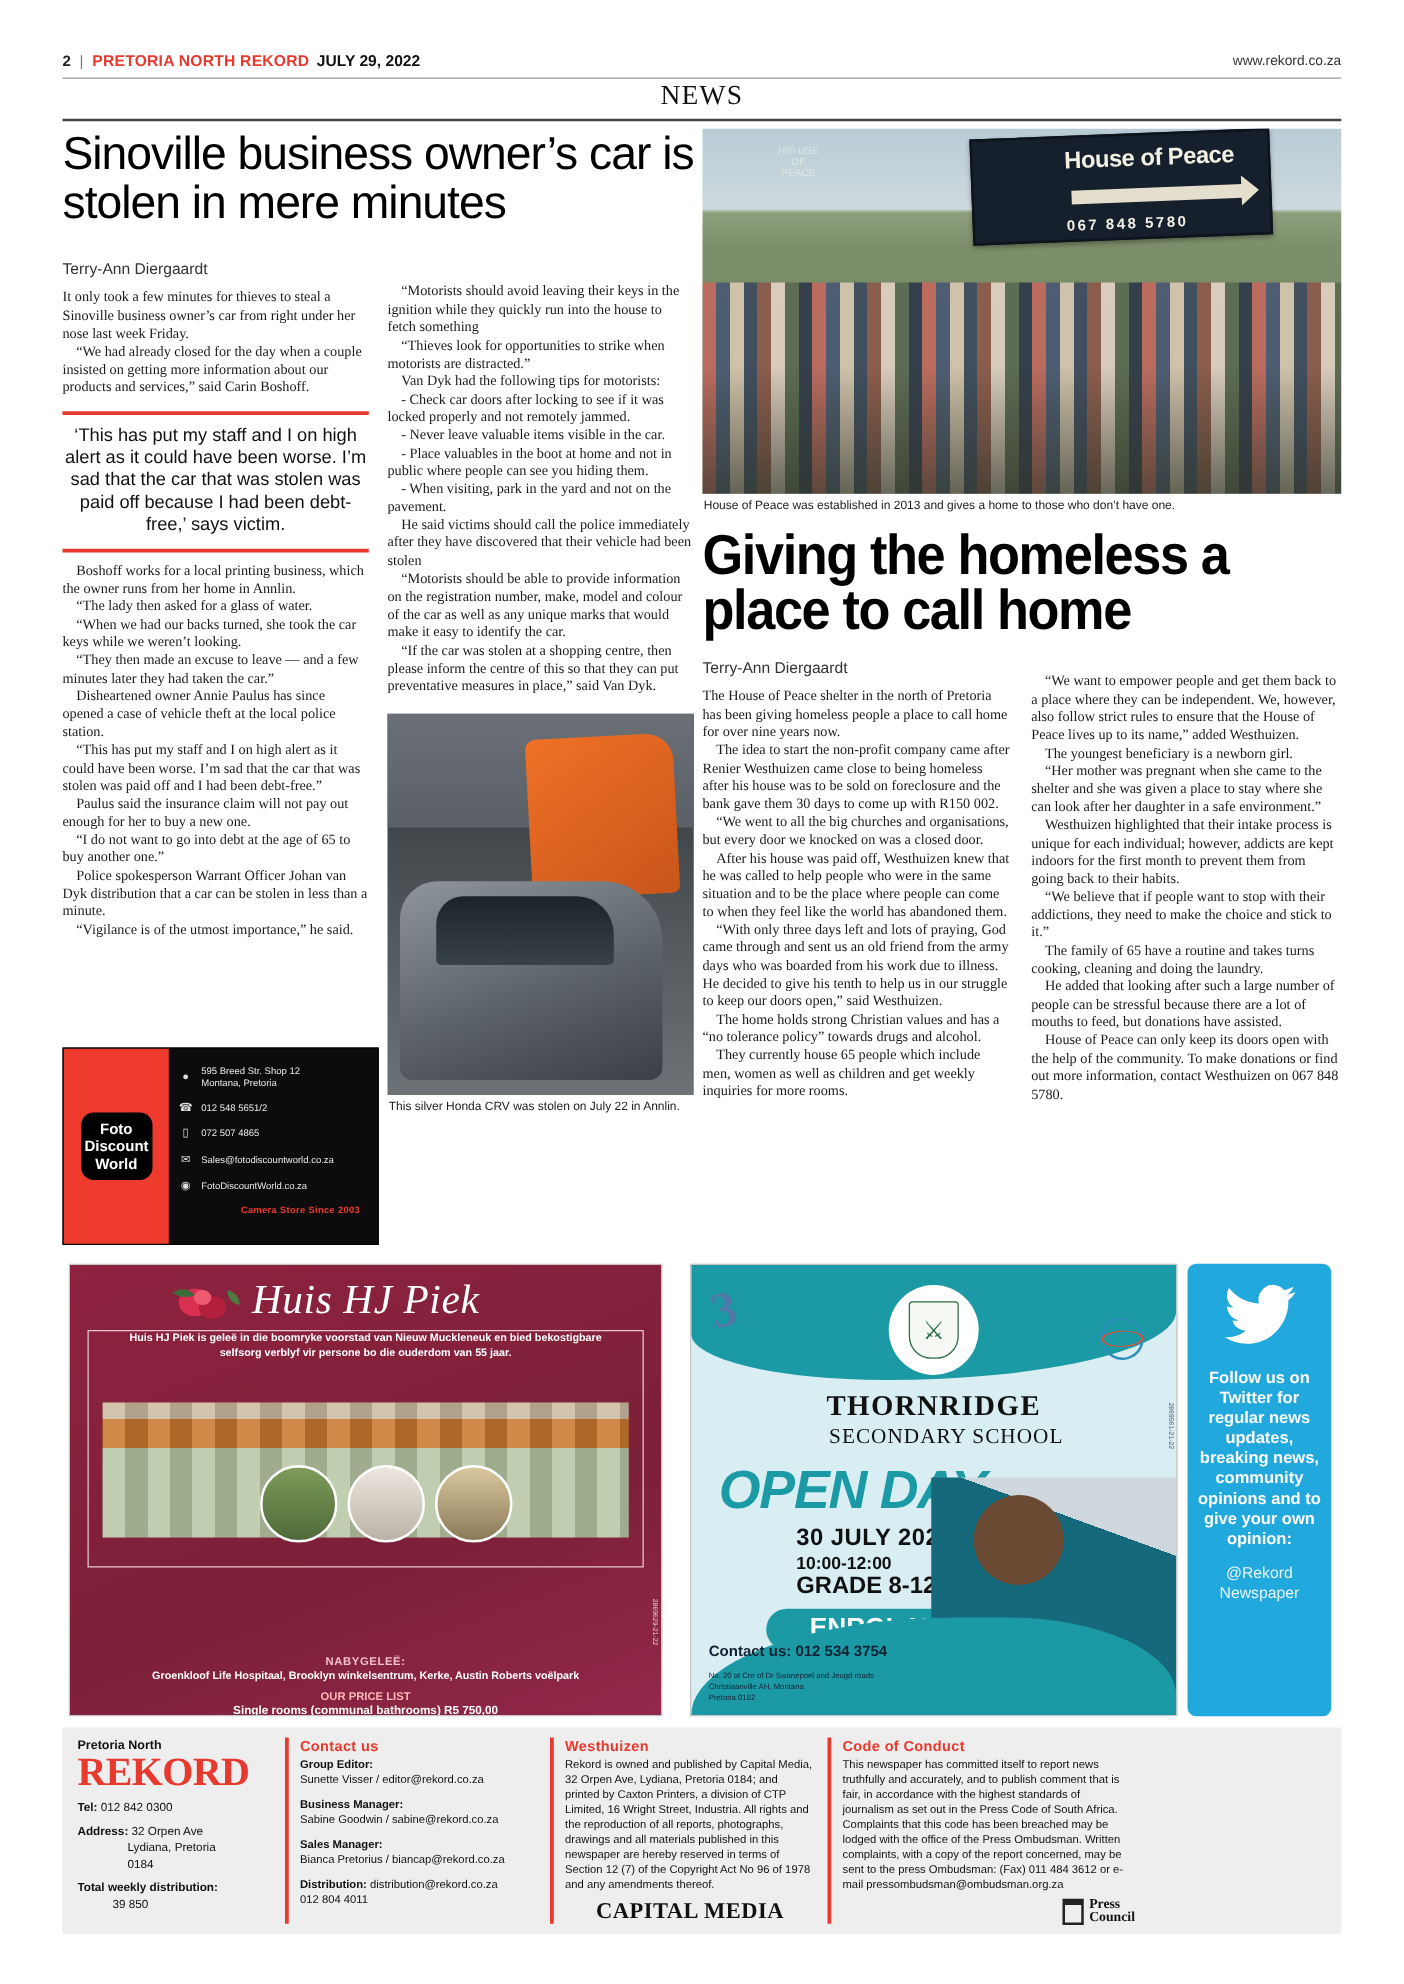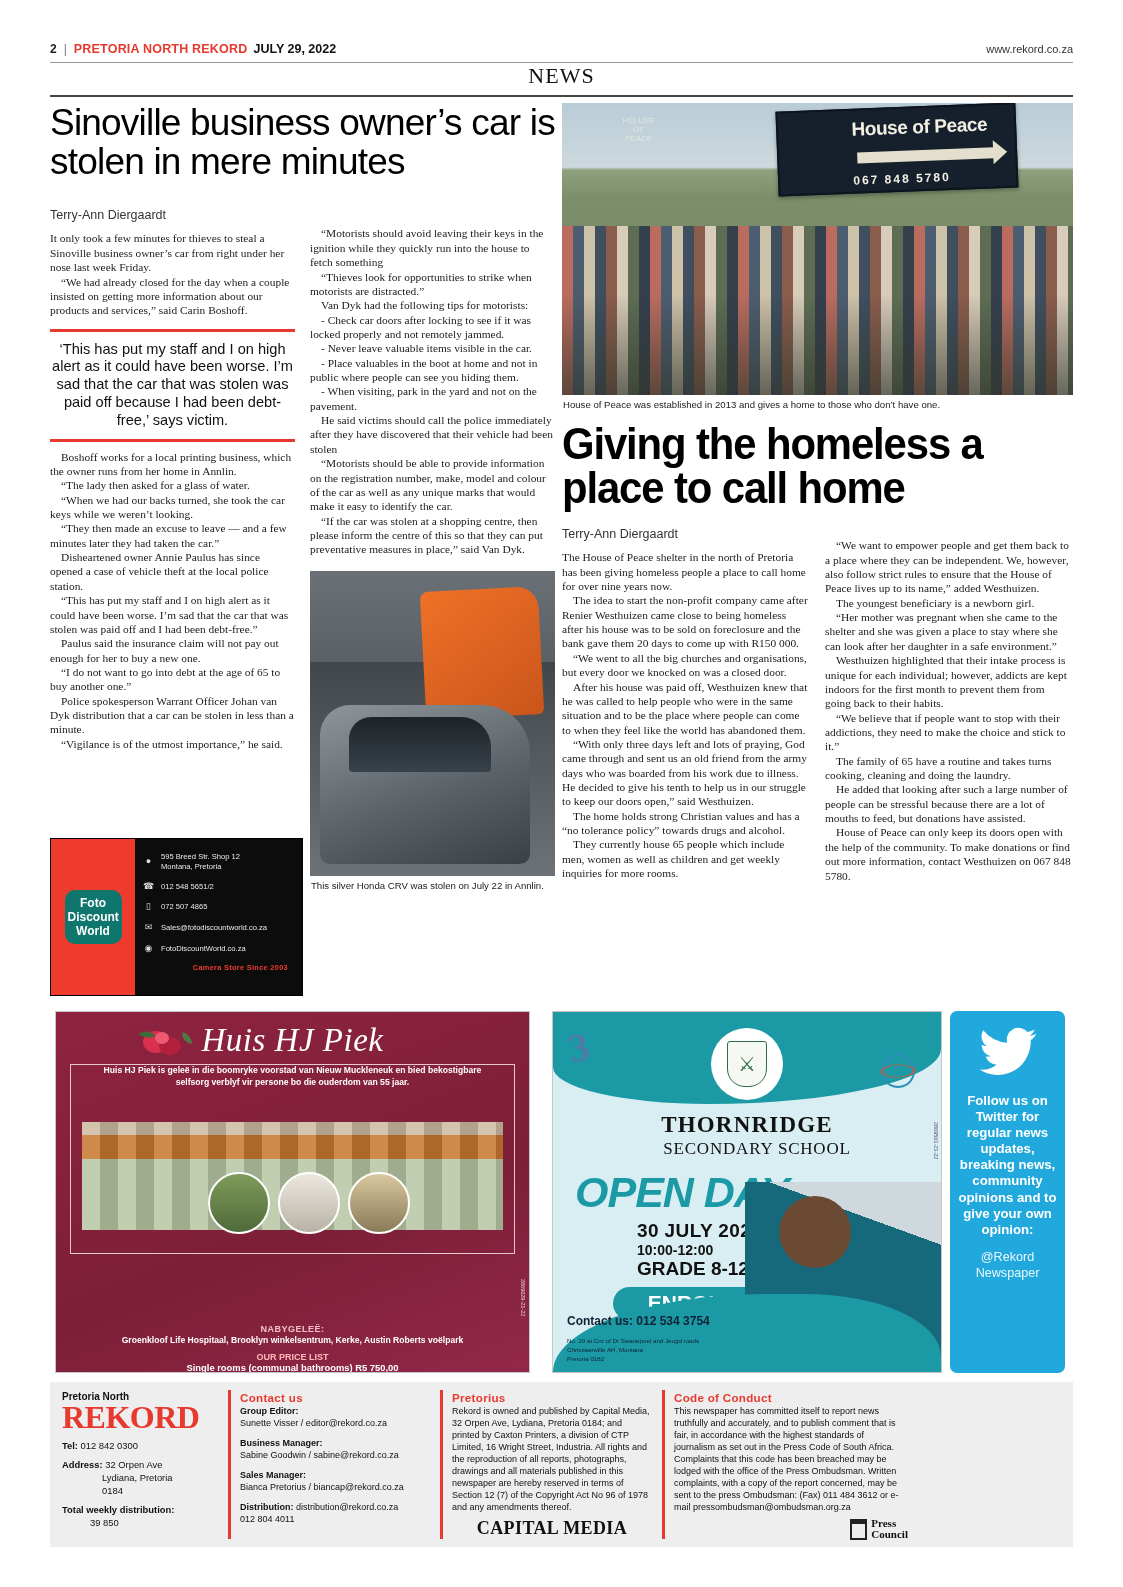--- a/index.html
+++ b/index.html
@@ -84,21 +84,21 @@
      border-radius:30px 48px 10px 10px; }
   .car-glass { position:absolute; left:16%; bottom:34%; width:58%; height:18%;
      background:linear-gradient(#1d2428,#38424a); border-radius:22px 30px 4px 4px; }
   .ph-wall { position:absolute; left:0; right:0; top:0; height:30%;
      background:linear-gradient(#6a7076,#5a6066); }
 
   
   .foto { position:absolute; left:50px; top:838px; width:253px; height:158px;
      background:#0c0c0c; border:1px solid #000; display:flex; }
   .foto-logo { width:84px; background:#ef3b2e; display:flex; align-items:center; justify-content:center; }
-  .foto-logo-in { background:#0f766e; border-radius:10px; width:57px; padding:6px 3px; text-align:center;
+  .foto-logo-in { background:#000000; border-radius:10px; width:57px; padding:6px 3px; text-align:center;
      color:#fff; font-family:"Liberation Sans",sans-serif; font-weight:700; font-size:12px; line-height:1.18; }
   .foto-info { flex:1; padding:13px 6px 6px 8px; color:#e9e9e9; font-size:7.6px; line-height:1.3; }
   .fi-row { display:flex; align-items:center; gap:7px; margin-bottom:9px; }
   .fi-ic { width:11px; text-align:center; color:#ddd; font-size:9px; }
   .foto-tag { color:#ef3b2e; font-weight:700; font-size:7.4px; text-align:right; padding-right:8px; letter-spacing:.3px; }
 
   
   .hjp { position:absolute; left:55px; top:1011px; width:475px; height:362px;
      background:linear-gradient(160deg,#8e2340,#7d1f38 60%,#92284a); border:1px solid #c6c6c6;
      color:#fff; overflow:hidden; }
@@ -311,21 +311,21 @@
     </div>
     <div class="cap">House of Peace was established in 2013 and gives a home to those who don’t have one.</div>
 
     <div class="hl2">Giving the homeless a place to call home</div>
 
     <div class="art2cols">
       <div class="a2col">
         <div class="byline" style="margin-top:0">Terry-Ann Diergaardt</div>
         <div style="height:9px"></div>
         <p class="b ni">The House of Peace shelter in the north of Pretoria has been giving homeless people a place to call home for over nine years now.</p>
-        <p class="b">The idea to start the non-profit company came after Renier Westhuizen came close to being homeless after his house was to be sold on foreclosure and the bank gave them 20 days to come up with R150 000.</p>
+        <p class="b">The idea to start the non-profit company came after Renier Westhuizen came close to being homeless after his house was to be sold on foreclosure and the bank gave them 30 days to come up with R150 002.</p>
         <p class="b">“We went to all the big churches and organisations, but every door we knocked on was a closed door.</p>
         <p class="b">After his house was paid off, Westhuizen knew that he was called to help people who were in the same situation and to be the place where people can come to when they feel like the world has abandoned them.</p>
         <p class="b">“With only three days left and lots of praying, God came through and sent us an old friend from the army days who was boarded from his work due to illness. He decided to give his tenth to help us in our struggle to keep our doors open,” said Westhuizen.</p>
         <p class="b">The home holds strong Christian values and has a “no tolerance policy” towards drugs and alcohol.</p>
         <p class="b">They currently house 65 people which include men, women as well as children and get weekly inquiries for more rooms.</p>
       </div>
       <div class="a2col">
         <div style="height:11px"></div>
         <p class="b">“We want to empower people and get them back to a place where they can be independent. We, however, also follow strict rules to ensure that the House of Peace lives up to its name,” added Westhuizen.</p>
         <p class="b">The youngest beneficiary is a newborn girl.</p>
@@ -444,21 +444,21 @@
         </div>
         <div style="height:8px"></div>
         <div class="f-body">
           <b>Distribution:</b>
           <span>distribution@rekord.co.za</span><br>
           <span>012 804 4011</span>
         </div>
       </div>
 
       <div class="fcol f3">
-        <div class="f-head">Pretorius</div>
+        <div class="f-head">Westhuizen</div>
         <div class="f-body">Rekord is owned and published by Capital Media, 32 Orpen Ave, Lydiana, Pretoria 0184; and printed by Caxton Printers, a division of CTP Limited, 16 Wright Street, Industria. All rights and the reproduction of all reports, photographs, drawings and all materials published in this newspaper are hereby reserved in terms of Section 12 (7) of the Copyright Act No 96 of 1978 and any amendments thereof.</div>
         <div class="capmedia">CAPITAL MEDIA</div>
       </div>
 
       <div class="fcol f4">
         <div class="f-head">Code of Conduct</div>
         <div class="f-body">This newspaper has committed itself to report news truthfully and accurately, and to publish comment that is fair, in accordance with the highest standards of journalism as set out in the Press Code of South Africa. Complaints that this code has been breached may be lodged with the office of the Press Ombudsman. Written complaints, with a copy of the report concerned, may be sent to the press Ombudsman: (Fax) 011 484 3612 or e-mail pressombudsman@ombudsman.org.za</div>
         <div class="presscouncil">
           <div class="pc-box"></div>
           <div class="pc-tx">

